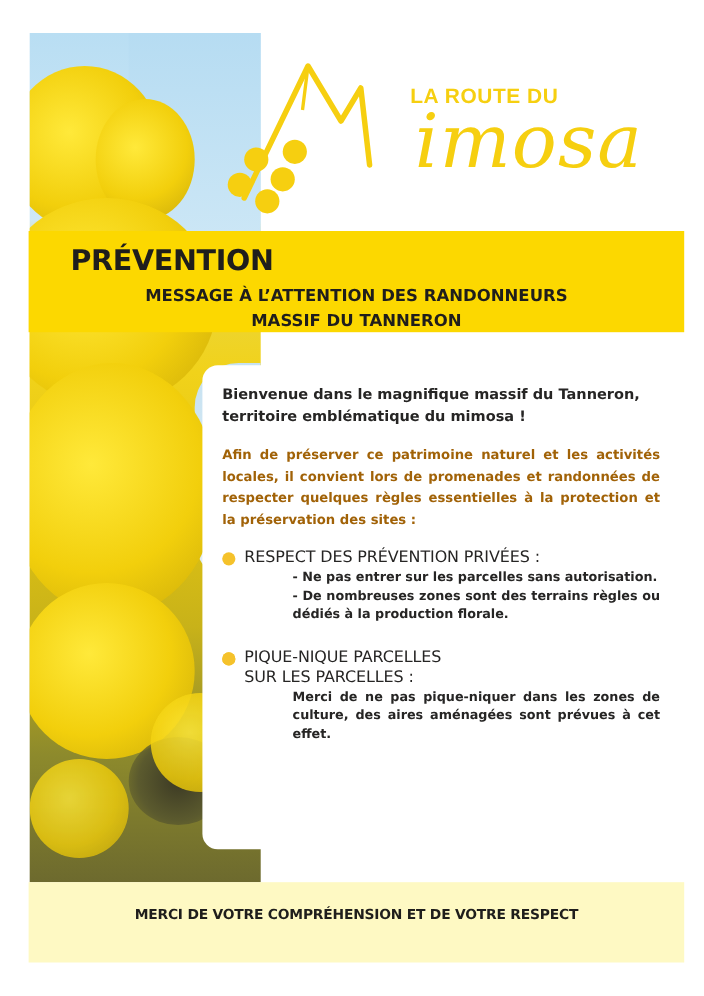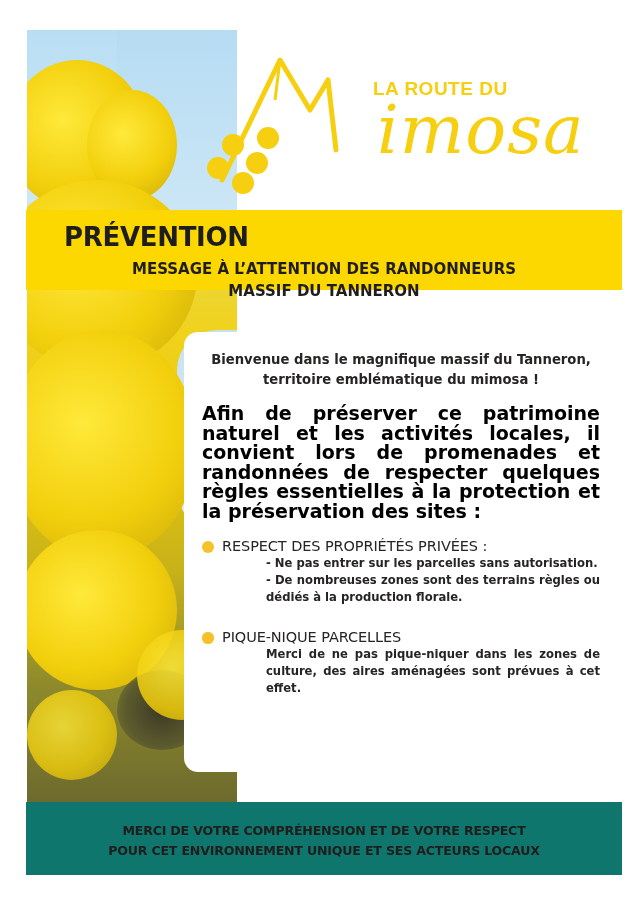--- a/index.html
+++ b/index.html
@@ -43,62 +43,62 @@
     }
     .logo-script {
       position: absolute; left: 135px; top: 50px;
       font-family: "DejaVu Serif", serif; font-style: italic;
       font-size: 68px; color: #f6cf10; letter-spacing: 1px; margin-left: 42px;
     }
     .logo svg { position: absolute; left: 0; top: 0; }
 
     
     .banner-top {
-      position: absolute; left: 26px; top: 210px; width: 596px; height: 80px;
+      position: absolute; left: 26px; top: 210px; width: 596px; height: 92px;
       background: #fcd800;
     }
     .banner-title {
       position: absolute; left: 38px; top: 12px;
       font-family: "DejaVu Sans", sans-serif; font-weight: bold;
       font-size: 26px; letter-spacing: -0.3px; color: #1f1e1c;
     }
     .banner-sub {
       position: absolute; left: 0; right: 0; top: 48px; text-align: center;
       font-family: "DejaVu Sans", sans-serif; font-weight: bold;
       font-size: 15px; line-height: 22px; color: #1f1e1c; 
     }
 
     
     .card {
       position: absolute; left: 184px; top: 332px; width: 438px; height: 440px;
       background: #ffffff; border-radius: 14px 0 0 14px; padding: 18px 22px 0 18px;
     }
     .intro {
-      text-align: center; font-weight: bold; font-size: 13.2px; line-height: 20px;
+      font-weight: bold; font-size: 13.2px; line-height: 20px;
       color: #262524; margin: 0 0 14px 0;
     }
     .para {
-      text-align: justify; font-weight: bold; font-size: 19px; line-height: 19.5px;
-      color: #000000; margin-bottom: 16px;
+      text-align: justify; font-weight: bold; font-size: 12px; line-height: 19.5px;
+      color: #a16207; margin-bottom: 16px;
     }
     .rule { position: relative; padding-left: 20px; margin-bottom: 22px; }
     .rule .dot {
       position: absolute; left: 0; top: 4px; width: 12px; height: 12px; border-radius: 50%;
       background: #f5c22b;
     }
     .rule .head {
       font-family: "DejaVu Sans", sans-serif; font-size: 14.5px; line-height: 18px;
       color: #262524; letter-spacing: -0.1px;
     }
     .rule .line { font-weight: bold; font-size: 11.6px; line-height: 17px; color: #262524; text-align: justify; margin-left: 44px; }
 
     
     .banner-bottom {
       position: absolute; left: 26px; top: 802px; width: 596px; height: 73px;
-      background: #0f766e; text-align: center; padding-top: 19px;
+      background: #fef9c3; text-align: center; padding-top: 19px;
     }
     .banner-bottom .l {
       font-weight: bold; font-size: 12.6px; line-height: 20px; color: #1f1e1c; letter-spacing: -0.2px;
     }
   </style>
 </head>
 <body>
 
 <div class="page">
 
@@ -136,34 +136,34 @@
       <div>MASSIF DU TANNERON</div>
     </div>
   </div>
 
   <div class="card">
     <div class="intro">Bienvenue dans le magnifique massif du Tanneron, territoire emblématique du mimosa !</div>
     <div class="para">Afin de préserver ce patrimoine naturel et les activités locales, il convient lors de promenades et randonnées de respecter quelques règles essentielles à la protection et la préservation des sites :</div>
 
     <div class="rule">
       <span class="dot"></span>
-      <div class="head">RESPECT DES PROPRIÉTÉS PRIVÉES :</div>
+      <div class="head">RESPECT DES PRÉVENTION PRIVÉES :</div>
       <div class="line">- Ne pas entrer sur les parcelles sans autorisation.</div>
       <div class="line">- De nombreuses zones sont des terrains règles ou dédiés à la production florale.</div>
     </div>
 
     <div class="rule">
       <span class="dot"></span>
     </div>
 
     <div class="rule">
       <span class="dot"></span>
       <div class="head">PIQUE-NIQUE PARCELLES</div>
+      <div class="head">SUR LES PARCELLES :</div>
       <div class="line">Merci de ne pas pique-niquer dans les zones de culture, des aires aménagées sont prévues à cet effet.</div>
     </div>
   </div>
 
   <div class="banner-bottom">
     <div class="l">MERCI DE VOTRE COMPRÉHENSION ET DE VOTRE RESPECT</div>
-    <div class="l">POUR CET ENVIRONNEMENT UNIQUE ET SES ACTEURS LOCAUX</div>
   </div>
 
 </div>
 
 </body></html>

